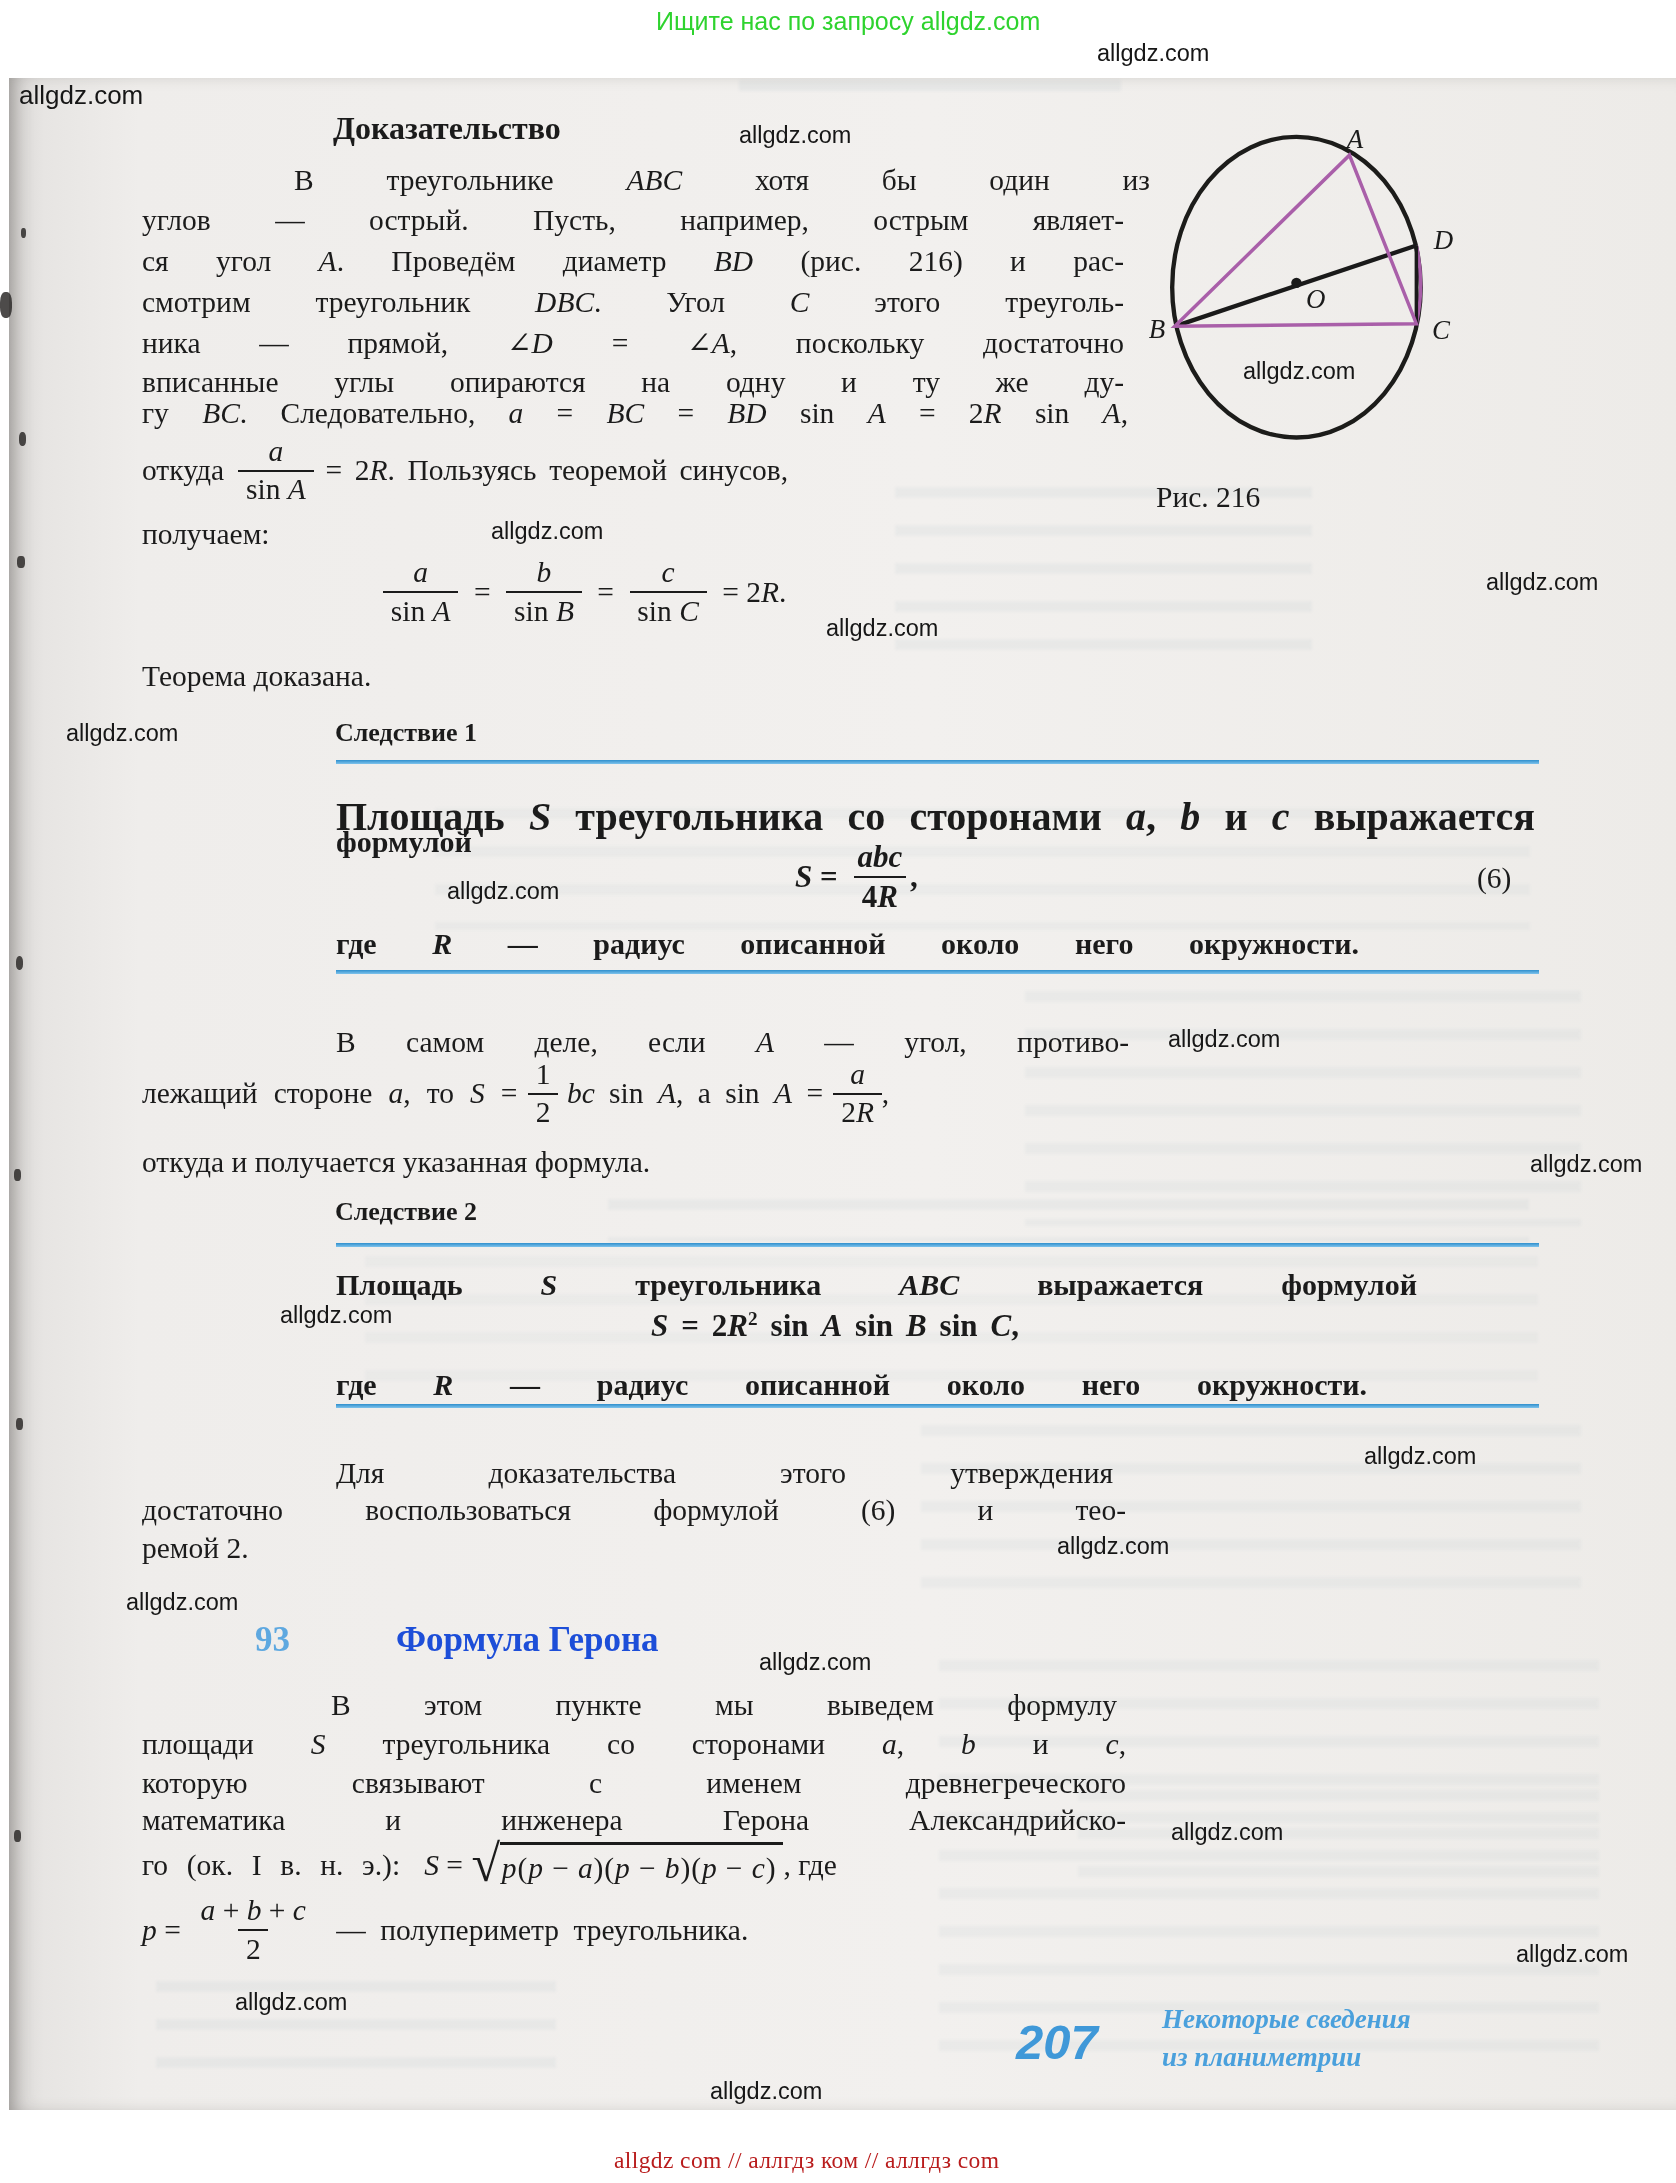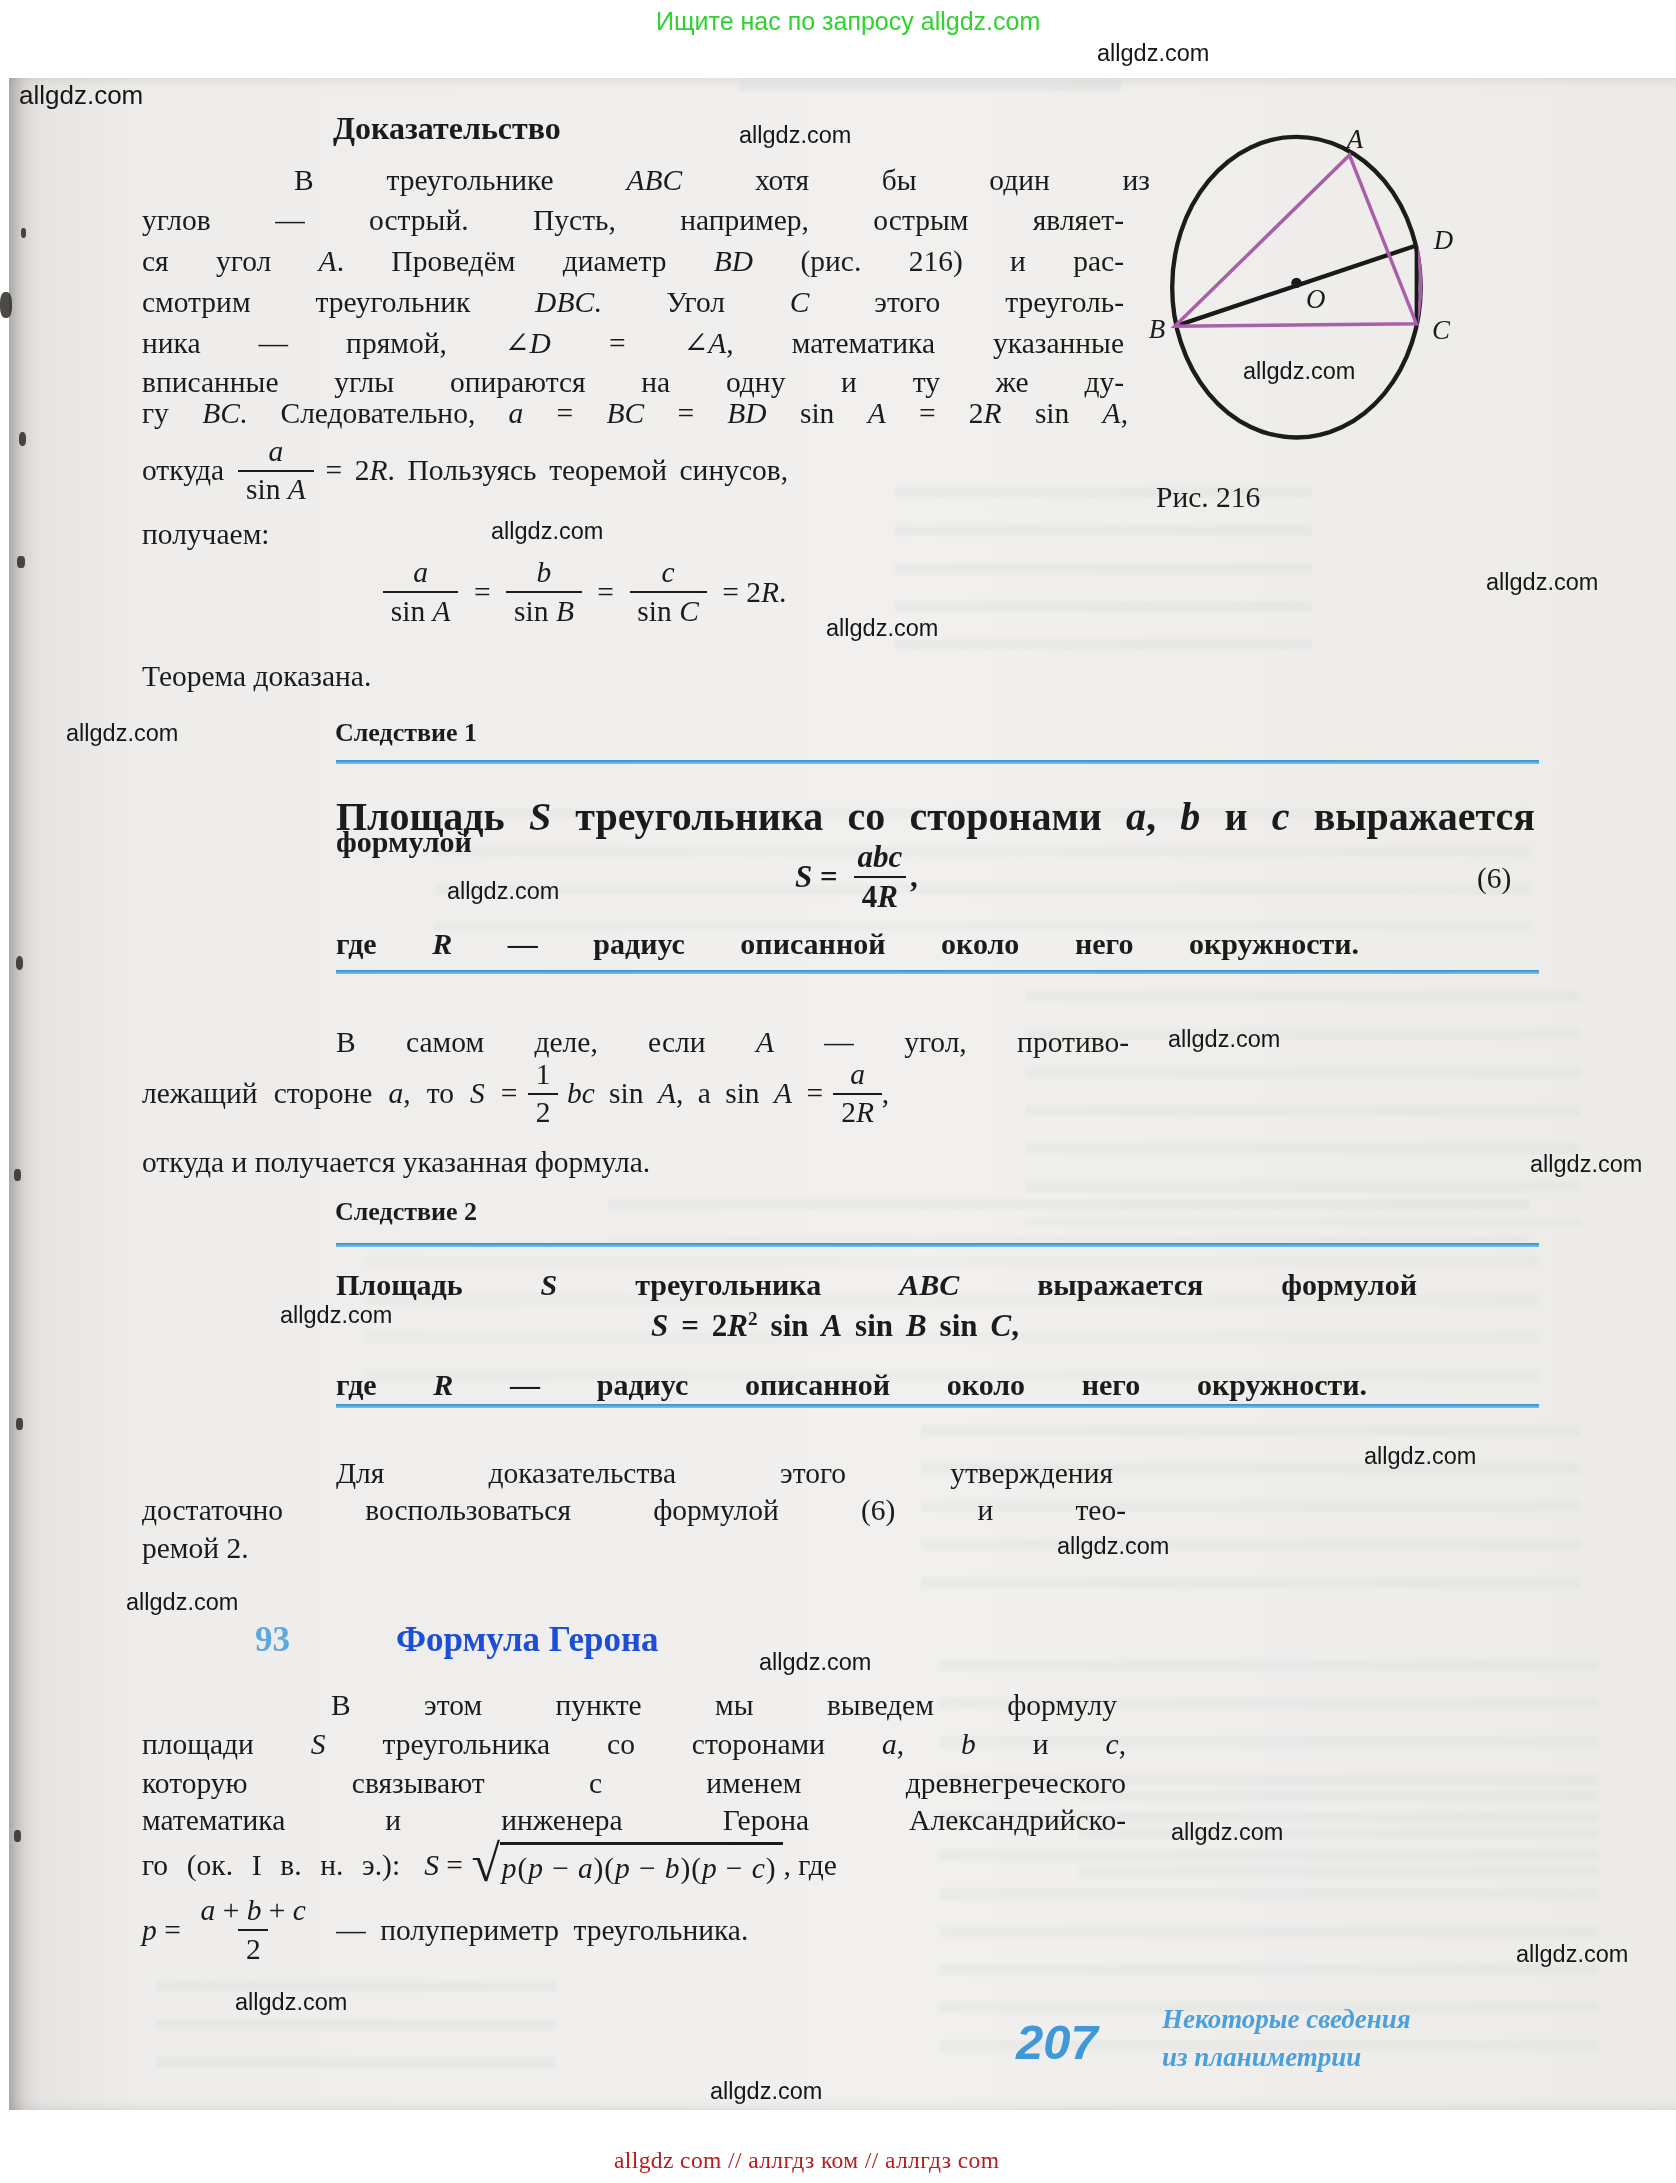--- a/index.html
+++ b/index.html
@@ -88,21 +88,21 @@
   <div class="wm" style="left:1171px;top:1819px;">allgdz.com</div>
   <div class="wm" style="left:1516px;top:1941px;">allgdz.com</div>
   <div class="wm" style="left:235px;top:1989px;">allgdz.com</div>
   <div class="wm" style="left:710px;top:2078px;">allgdz.com</div>
 
   <div class="hd" style="left:333px;top:110px;">Доказательство</div>
   <div class="jl" style="left:254px;top:162px;width:856px;margin-left:40px;"><span>В треугольнике </span><span class="it">ABC</span><span> хотя бы один из</span></div>
   <div class="jl" style="left:142px;top:202px;width:982px;"><span>углов — острый. Пусть, например, острым являет-</span></div>
   <div class="jl" style="left:142px;top:243px;width:982px;"><span>ся угол </span><span class="it">A</span><span>. Проведём диаметр </span><span class="it">BD</span><span> (рис. 216) и рас-</span></div>
   <div class="jl" style="left:142px;top:284px;width:982px;"><span>смотрим треугольник </span><span class="it">DBC</span><span>. Угол </span><span class="it">C</span><span> этого треуголь-</span></div>
-  <div class="jl" style="left:142px;top:325px;width:982px;"><span>ника — прямой, ∠</span><span class="it">D</span><span> = ∠</span><span class="it">A</span><span>, математика указанные</span></div>
+  <div class="jl" style="left:142px;top:325px;width:982px;"><span>ника — прямой, ∠</span><span class="it">D</span><span> = ∠</span><span class="it">A</span><span>, поскольку достаточно</span></div>
   <div class="jl" style="left:142px;top:364px;width:982px;"><span>вписанные углы опираются на одну и ту же ду-</span></div>
   <div class="jl" style="left:142px;top:395px;width:986px;"><span>гу </span><span class="it">BC</span><span>. Следовательно, </span><span class="it">a</span><span> = </span><span class="it">BC</span><span> = </span><span class="it">BD</span><span> sin </span><span class="it">A</span><span> = 2</span><span class="it">R</span><span> sin </span><span class="it">A</span><span>,</span></div>
 
   <div class="mrow" style="left:142px;top:433px;height:75px;">
     <span>откуда</span>
     <span class="frac" style="margin-left:14px;">
       <span class="num"><span class="it">a</span></span>
       <span class="den"><span>sin </span><span class="it">A</span></span>
     </span>
     <span class="ws6" style="margin-left:12px;"><span>= 2</span><span class="it">R</span><span>. Пользуясь теоремой синусов,</span></span>

